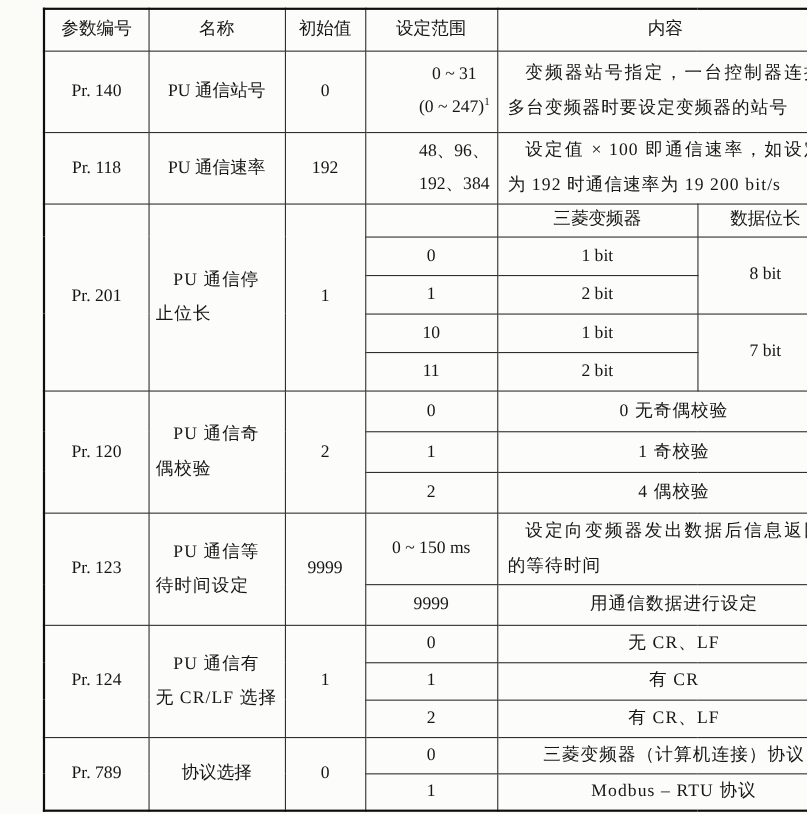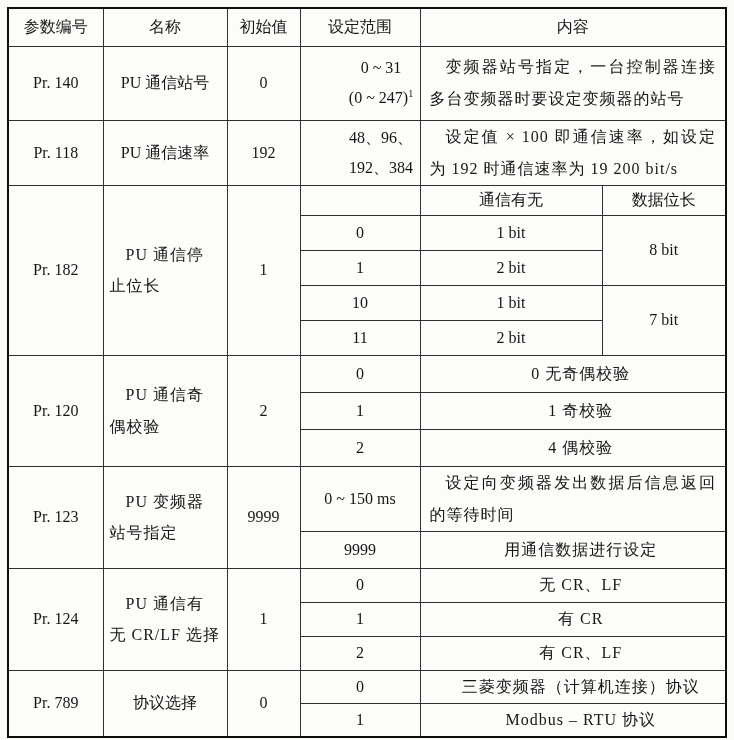--- a/index.html
+++ b/index.html
@@ -3,21 +3,21 @@
 <meta charset="utf-8">
 <style>
   * { box-sizing: border-box; }
   html, body {
     margin: 0; padding: 0;
     width: 734px; height: 740px;
     background: #fbfbf8;
     font-family: "Liberation Serif", "DejaVu Serif", serif;
     color: #161616;
   }
-  .sheet { width: 700px; height: 740px; padding: 7px; }
+  .sheet { width: 700px; height: 740px; padding: 7px; margin-left: 32px; }
   table.paramtbl {
     border-collapse: collapse;
     table-layout: fixed;
     width: 720px; height: 726px;
     border: 2px solid #0d0d0d;
     background: #fcfcfa;
   }
   td {
     border: 1px solid #2f2f2f;
     font-size: 16px;
@@ -94,25 +94,25 @@
       <td>PU 通信速率</td>
       <td>192</td>
       <td class="rangelines">
         <div>48、96、</div>
         <div>192、384</div>
       </td>
       <td colspan="2" class="content">设定值 × 100 即通信速率，如设定为 192 时通信速率为 19 200 bit/s</td>
     </tr>
 
     <tr class="h30">
-      <td rowspan="5">Pr. 182</td>
+      <td rowspan="5">Pr. 201</td>
       <td rowspan="5" class="nameleft">PU 通信停止位长</td>
       <td rowspan="5">1</td>
       <td></td>
-      <td>通信有无</td>
+      <td>三菱变频器</td>
       <td>数据位长</td>
     </tr>
     <tr class="h35">
       <td>0</td>
       <td>1 bit</td>
       <td rowspan="2">8 bit</td>
     </tr>
     <tr class="h35">
       <td>1</td>
       <td>2 bit</td>
@@ -138,21 +138,21 @@
       <td>1</td>
       <td colspan="2" class="content nojust">1 奇校验</td>
     </tr>
     <tr class="h37">
       <td>2</td>
       <td colspan="2" class="content nojust">4 偶校验</td>
     </tr>
 
     <tr class="h64">
       <td rowspan="2">Pr. 123</td>
-      <td rowspan="2" class="nameleft">PU 变频器站号指定</td>
+      <td rowspan="2" class="nameleft">PU 通信等待时间设定</td>
       <td rowspan="2">9999</td>
       <td>0 ~ 150 ms</td>
       <td colspan="2" class="content">设定向变频器发出数据后信息返回的等待时间</td>
     </tr>
     <tr class="h37">
       <td>9999</td>
       <td colspan="2" class="content nojust">用通信数据进行设定</td>
     </tr>
 
     <tr class="h34">

